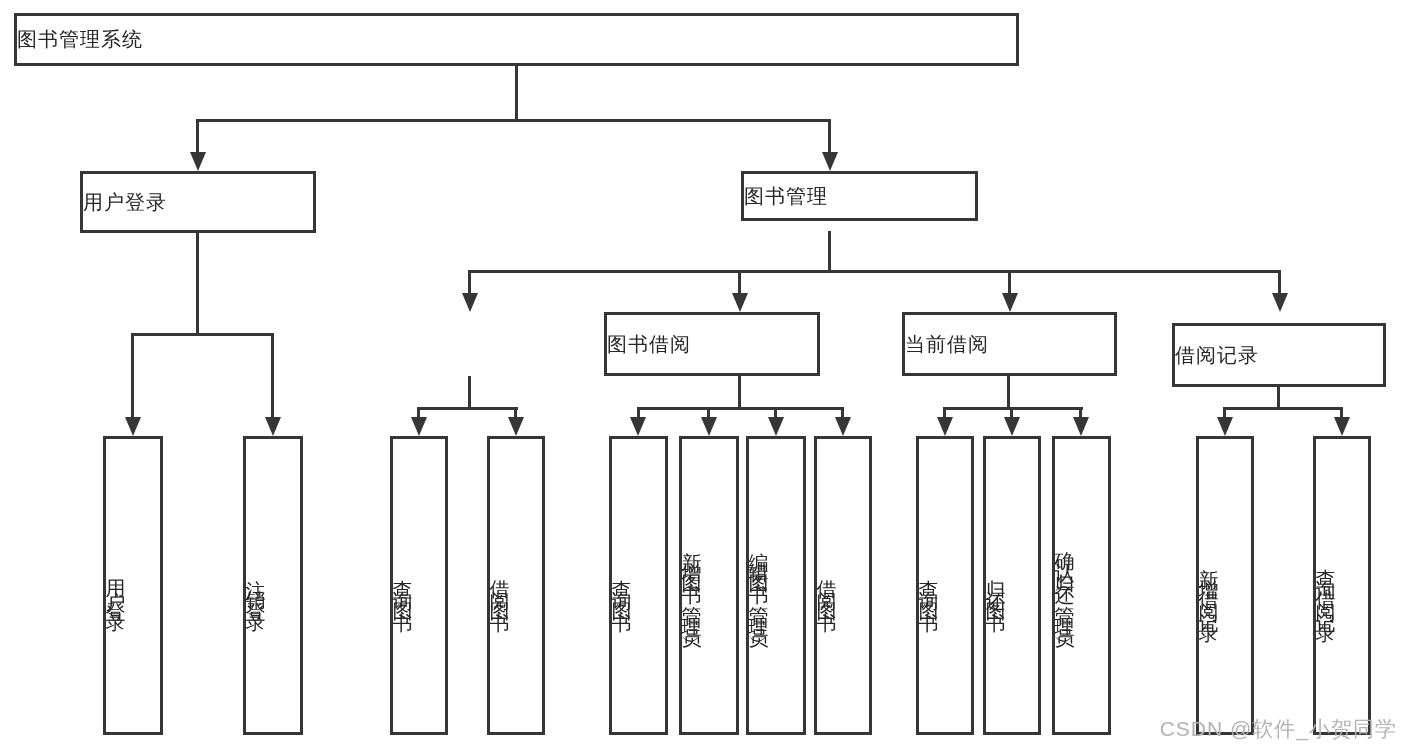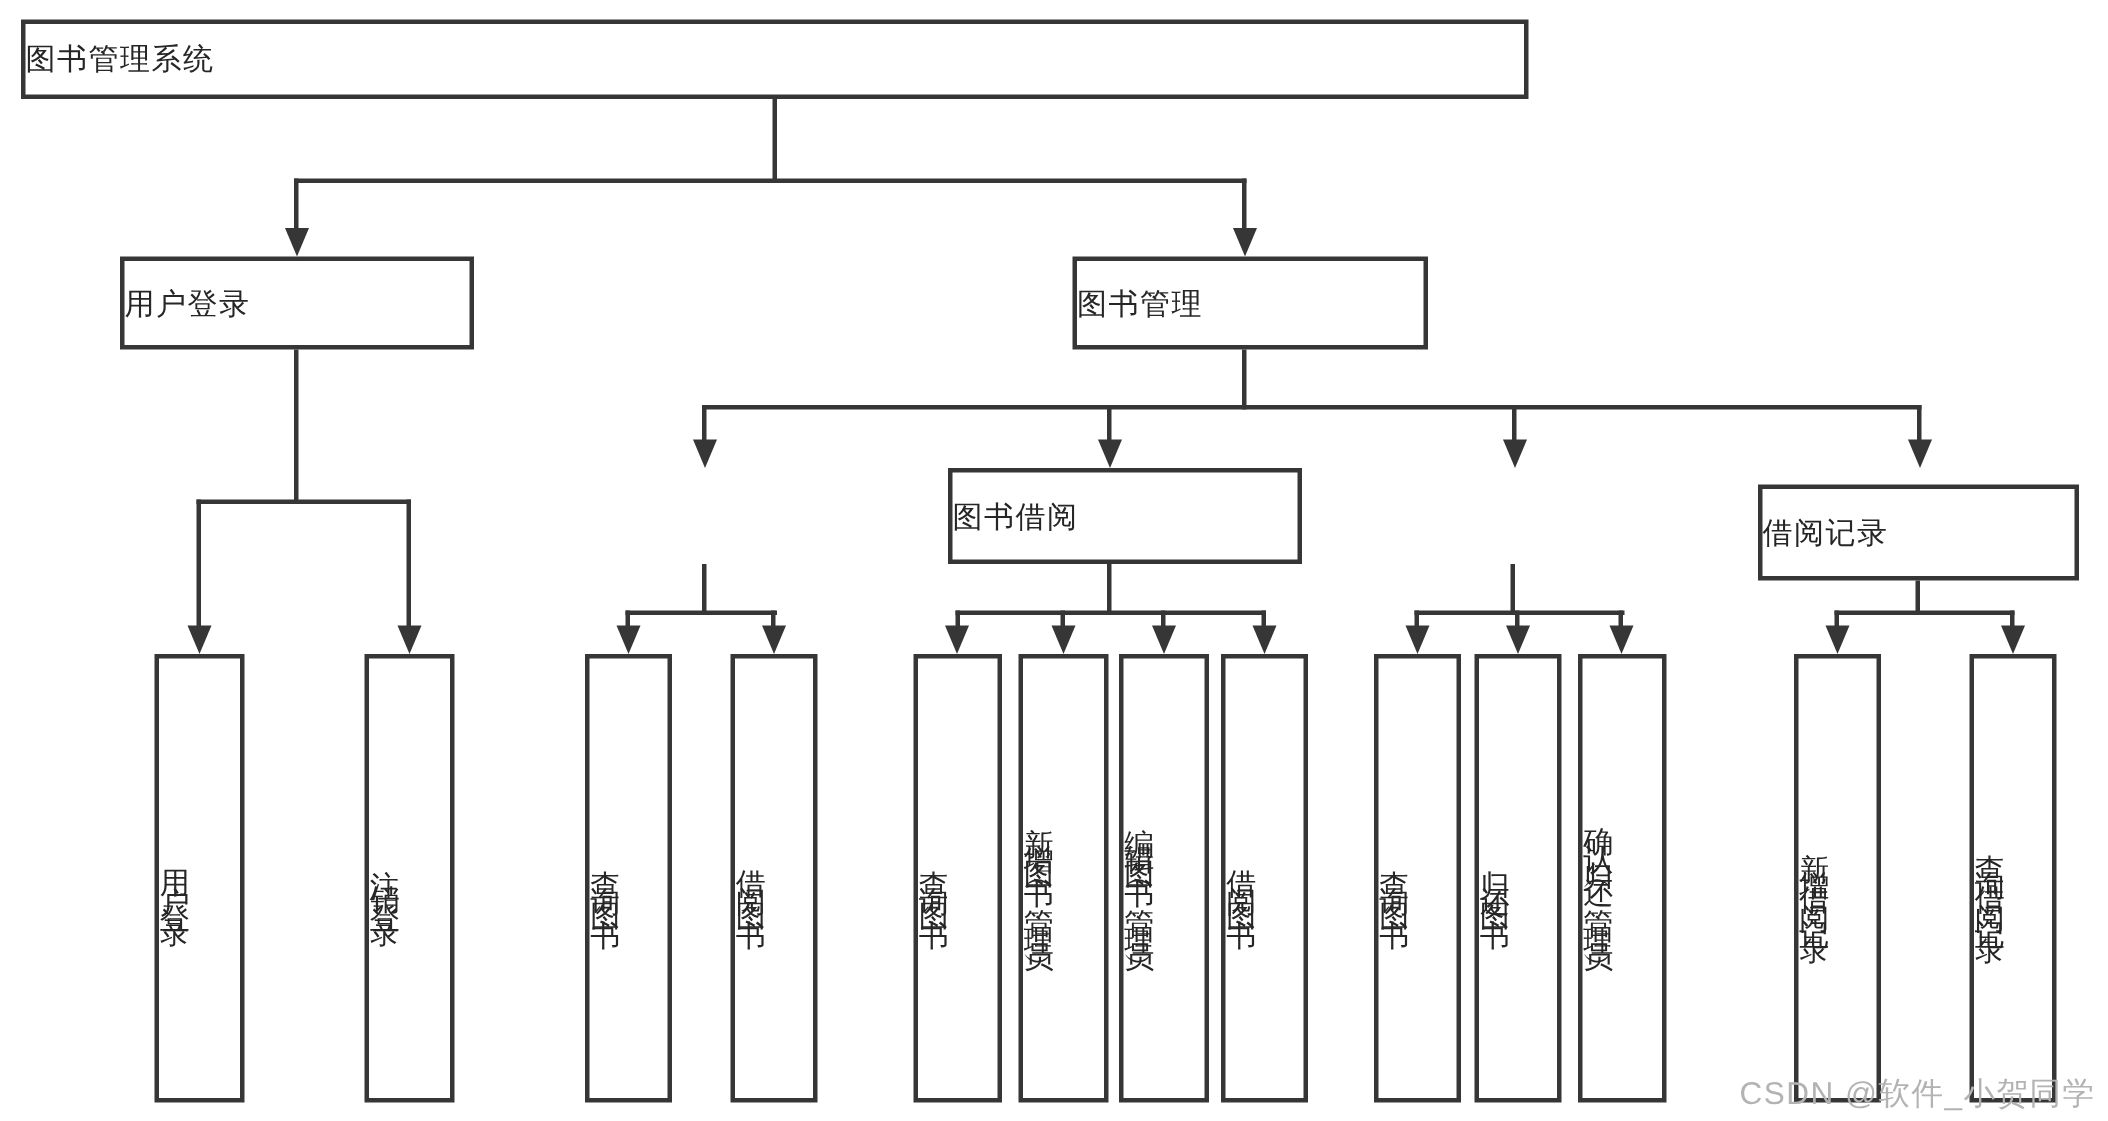--- a/index.html
+++ b/index.html
@@ -94,26 +94,29 @@
   <div class="arrowhead" style="left:1334px;top:417px"></div>
 
   <div class="box hbox" style="left:14px;top:13px;width:1005px;height:53px">
     <span>图书管理系统</span>
   </div>
 
   <div class="box hbox" style="left:80px;top:171px;width:236px;height:62px">
     <span>用户登录</span>
   </div>
 
-  <div class="box hbox" style="left:715px;top:171px;width:237px;height:62px">
+  <div class="box hbox" style="left:741px;top:171px;width:237px;height:50px">
     <span>图书管理</span>
   </div>
 
-  <div class="box hbox" style="left:632px;top:312px;width:236px;height:64px">
+  <div class="box hbox" style="left:604px;top:312px;width:216px;height:64px">
     <span>图书借阅</span>
+  </div>
+  <div class="box hbox" style="left:902px;top:312px;width:215px;height:64px">
+    <span>当前借阅</span>
   </div>
   <div class="box hbox" style="left:1172px;top:323px;width:214px;height:64px">
     <span>借阅记录</span>
   </div>
 
   <div class="box vbox" style="left:103px;top:436px;width:60px;height:299px">
     <span>用户登录</span>
   </div>
   <div class="box vbox" style="left:243px;top:436px;width:60px;height:299px">
     <span>注销登录</span>

